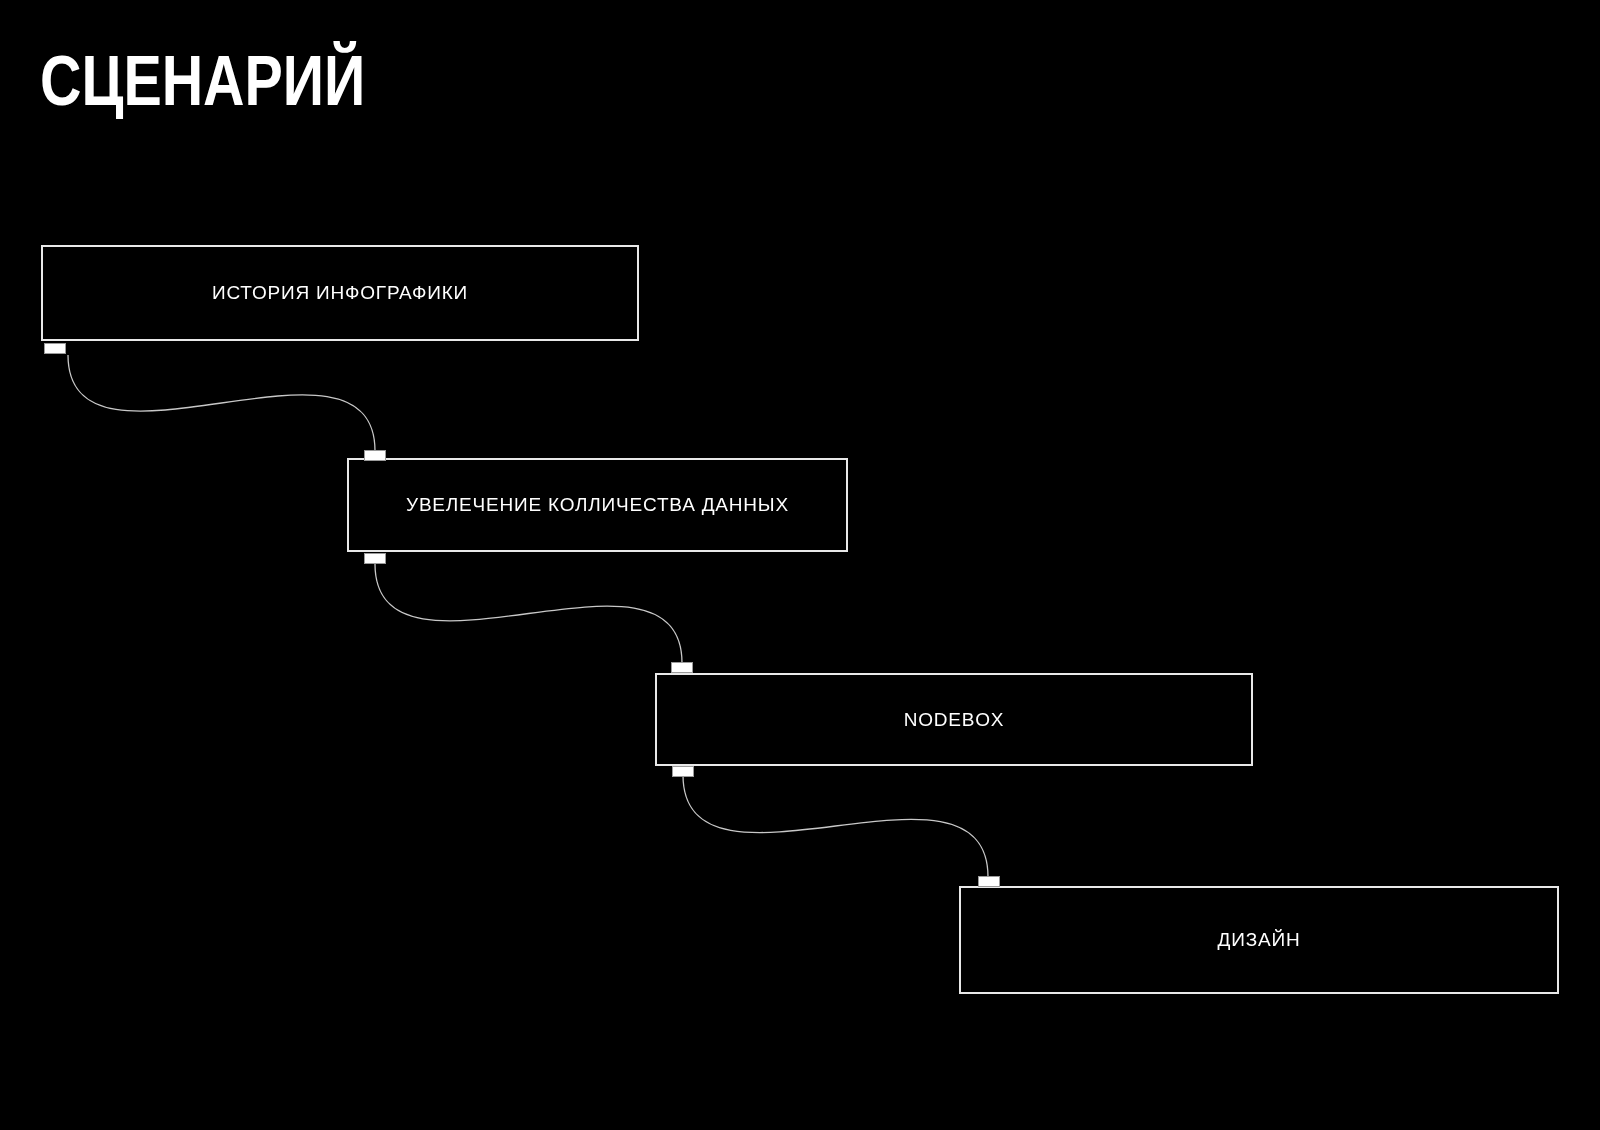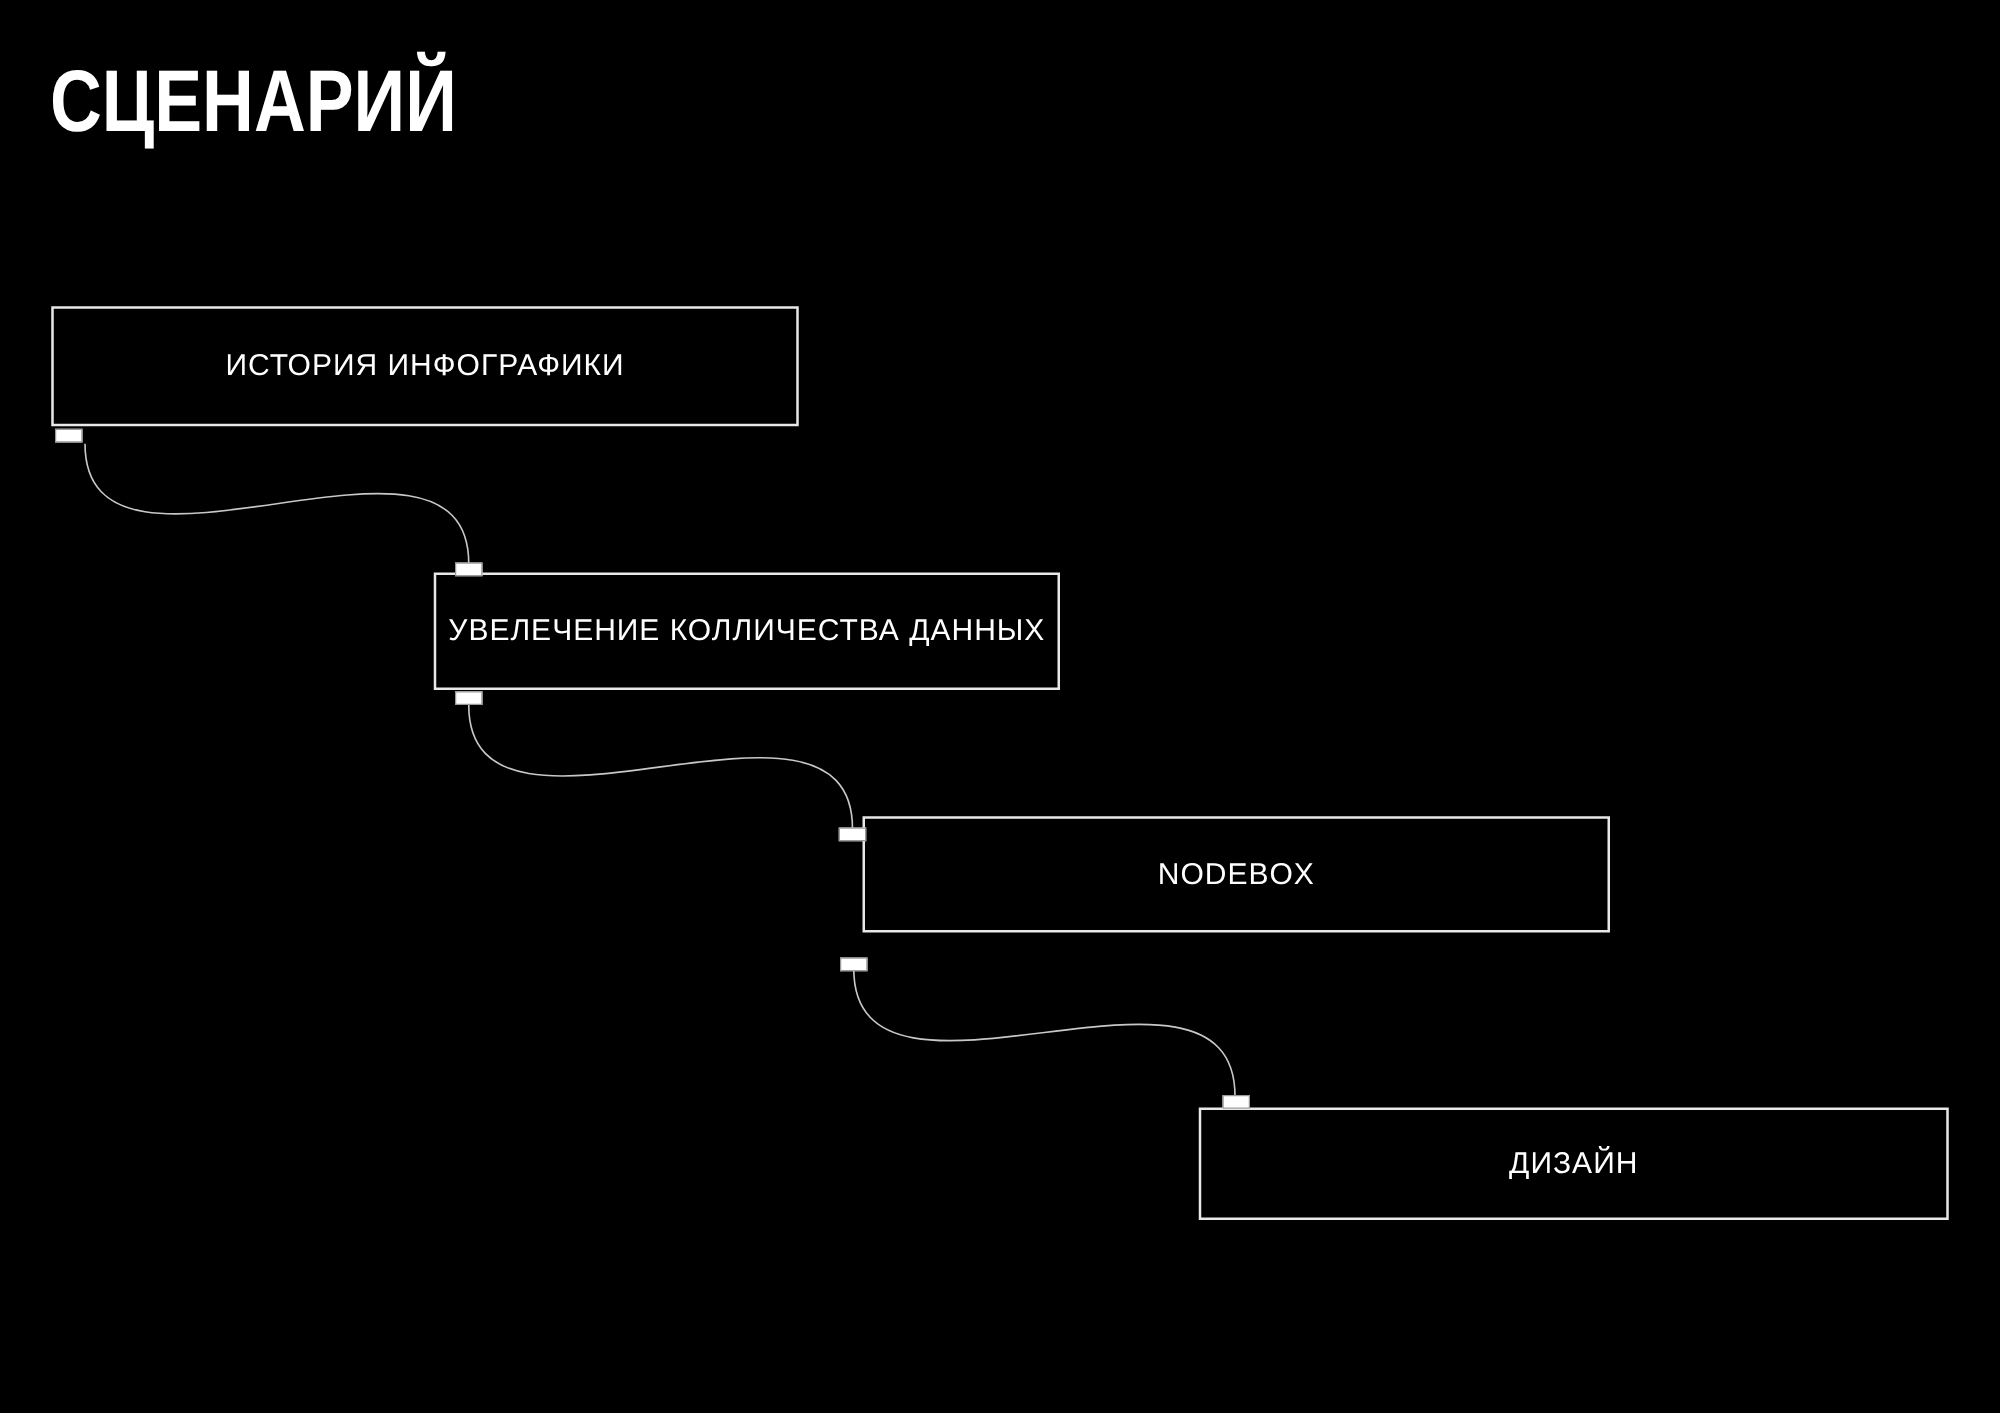--- a/index.html
+++ b/index.html
@@ -47,39 +47,39 @@
     border: 2px solid #e8e8e8;
     box-sizing: border-box;
     display: flex;
     align-items: center;
     justify-content: center;
     z-index: 2;
     cursor: default;
   }
   .node .node-label {
     color: #ffffff;
-    font-size: 24px;
+    font-size: 19px;
     font-weight: 400;
     letter-spacing: 0.8px;
     white-space: nowrap;
     text-align: right;
   }
   .port {
     position: absolute;
     width: 22px;
     height: 11px;
     background: #ffffff;
     border: 1px solid #9a9a9a;
     box-sizing: border-box;
     z-index: 3;
   }
   #node-1 { left: 41px;  top: 245px; width: 598px; height: 96px; }
   #node-2 { left: 347px; top: 458px; width: 501px; height: 94px; }
-  #node-3 { left: 655px; top: 653px; width: 598px; height: 93px; margin-left: 35px; }
-  #node-4 { left: 959px; top: 886px; width: 600px; height: 90px; }
+  #node-3 { left: 655px; top: 673px; width: 598px; height: 93px; }
+  #node-4 { left: 959px; top: 886px; width: 600px; height: 108px; }
 
   #port-1-out { left: 44px;  top: 343px; }
   #port-2-in  { left: 364px; top: 450px; }
   #port-2-out { left: 364px; top: 553px; }
   #port-3-in  { left: 671px; top: 662px; }
   #port-3-out { left: 672px; top: 766px; }
   #port-4-in  { left: 978px; top: 876px; }
 </style>
 </head>
 <body>

